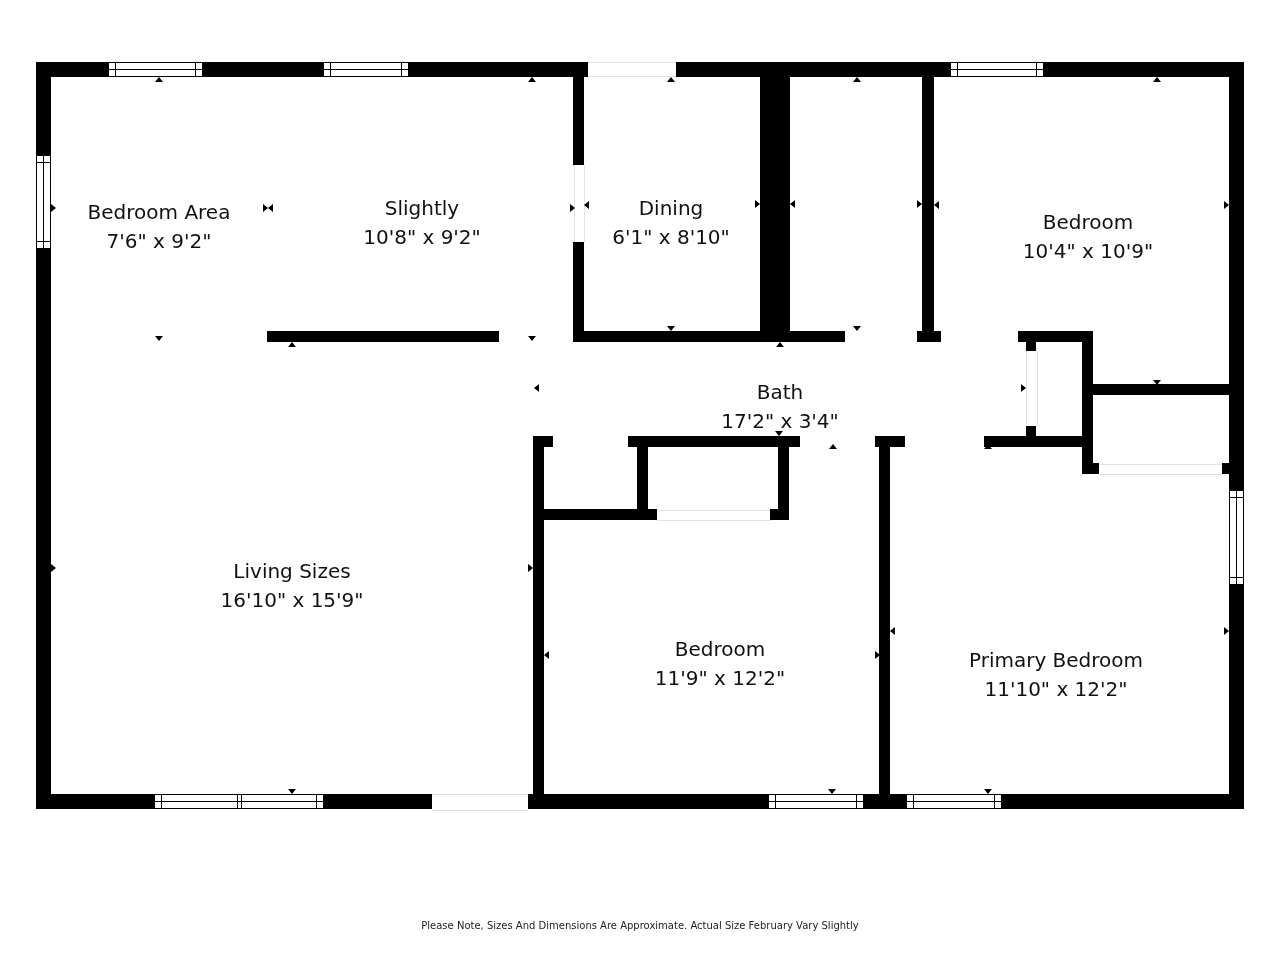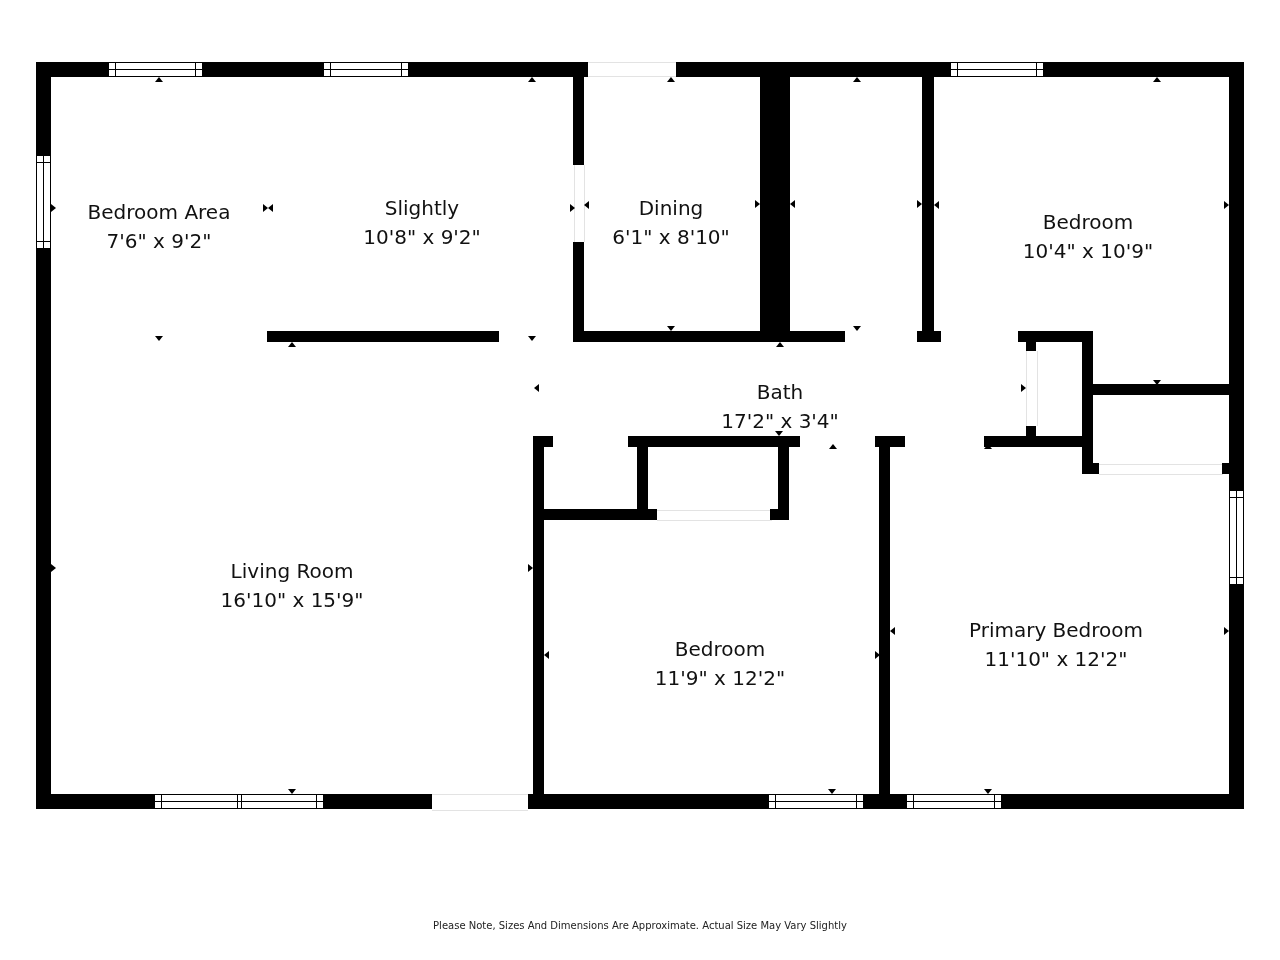--- a/index.html
+++ b/index.html
@@ -160,26 +160,26 @@
   </div>
   <div class="room" style="left:1088px;top:208px;">
     <div>Bedroom</div>
     <div>10'4" x 10'9"</div>
   </div>
   <div class="room" style="left:780px;top:378px;">
     <div>Bath</div>
     <div>17'2" x 3'4"</div>
   </div>
   <div class="room" style="left:292px;top:557px;">
-    <div>Living Room</div>
+    <div>Living Sizes</div>
     <div>16'10" x 15'9"</div>
   </div>
   <div class="room" style="left:720px;top:635px;">
     <div>Bedroom</div>
     <div>11'9" x 12'2"</div>
   </div>
-  <div class="room" style="left:1056px;top:616px;">
+  <div class="room" style="left:1056px;top:646px;">
     <div>Primary Bedroom</div>
     <div>11'10" x 12'2"</div>
   </div>
 </div>
 
-<div class="note">Please Note, Sizes And Dimensions Are Approximate. Actual Size May Vary Slightly</div>
+<div class="note">Please Note, Sizes And Dimensions Are Approximate. Actual Size February Vary Slightly</div>
 
 </body></html>

